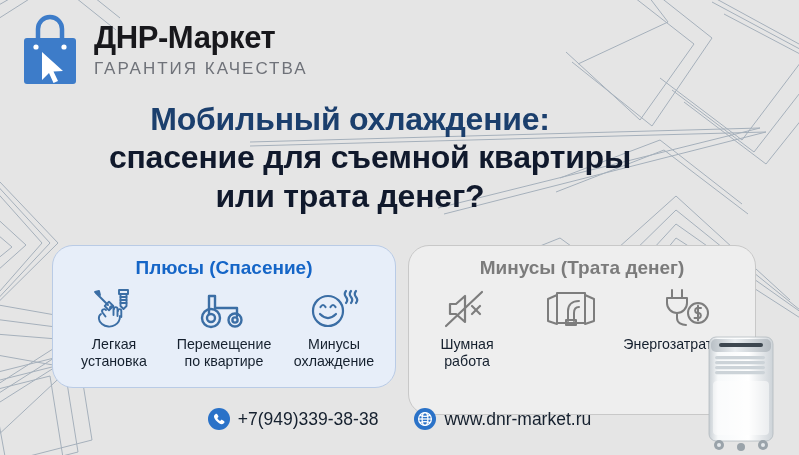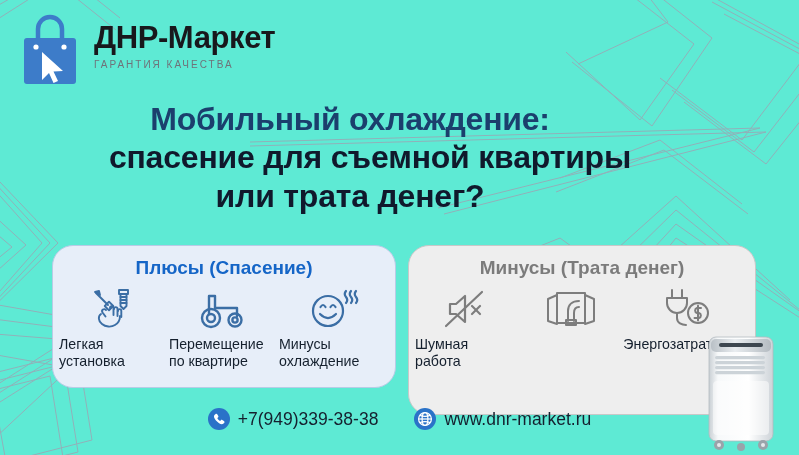--- a/index.html
+++ b/index.html
@@ -8,21 +8,21 @@
     background: #ffffff;
   }
   body {
     font-family: "Liberation Sans", sans-serif;
   }
   #banner {
     position: relative;
     width: 799px;
     height: 455px;
     overflow: hidden;
-    background: #5eead4;
+    background: #e5e5e5;
   }
   
   .bg-decor {
     position: absolute;
     left: 0; top: 0;
     width: 799px; height: 455px;
     pointer-events: none;
   }
   
   .logo-block {
@@ -36,21 +36,21 @@
   .logo-text { margin-left: 12px; padding-top: 8px; }
   .logo-title {
     font-size: 31px;
     font-weight: bold;
     color: #18181c;
     letter-spacing: -0.4px;
     line-height: 1.05;
     white-space: nowrap;
   }
   .logo-sub {
-    font-size: 10px;
+    font-size: 17px;
     color: #6f7279;
     letter-spacing: 2.0px;
     margin-top: 4px;
     white-space: nowrap;
   }
   
   .headline {
     position: absolute;
     left: 0;
     top: 100px;
@@ -98,20 +98,21 @@
   .panel-cons .panel-title { color: #7b7b7b; }
   .panel-items {
     display: flex;
     justify-content: space-around;
     align-items: flex-start;
     margin-top: 6px;
     padding: 0 6px;
   }
   .feature {
     flex: 1 1 0;
+    text-align: center;
   }
   .feature-icon {
     height: 48px;
     display: flex;
     align-items: center;
     justify-content: center;
   }
   .feature-label {
     font-size: 14.2px;
     line-height: 1.18;

